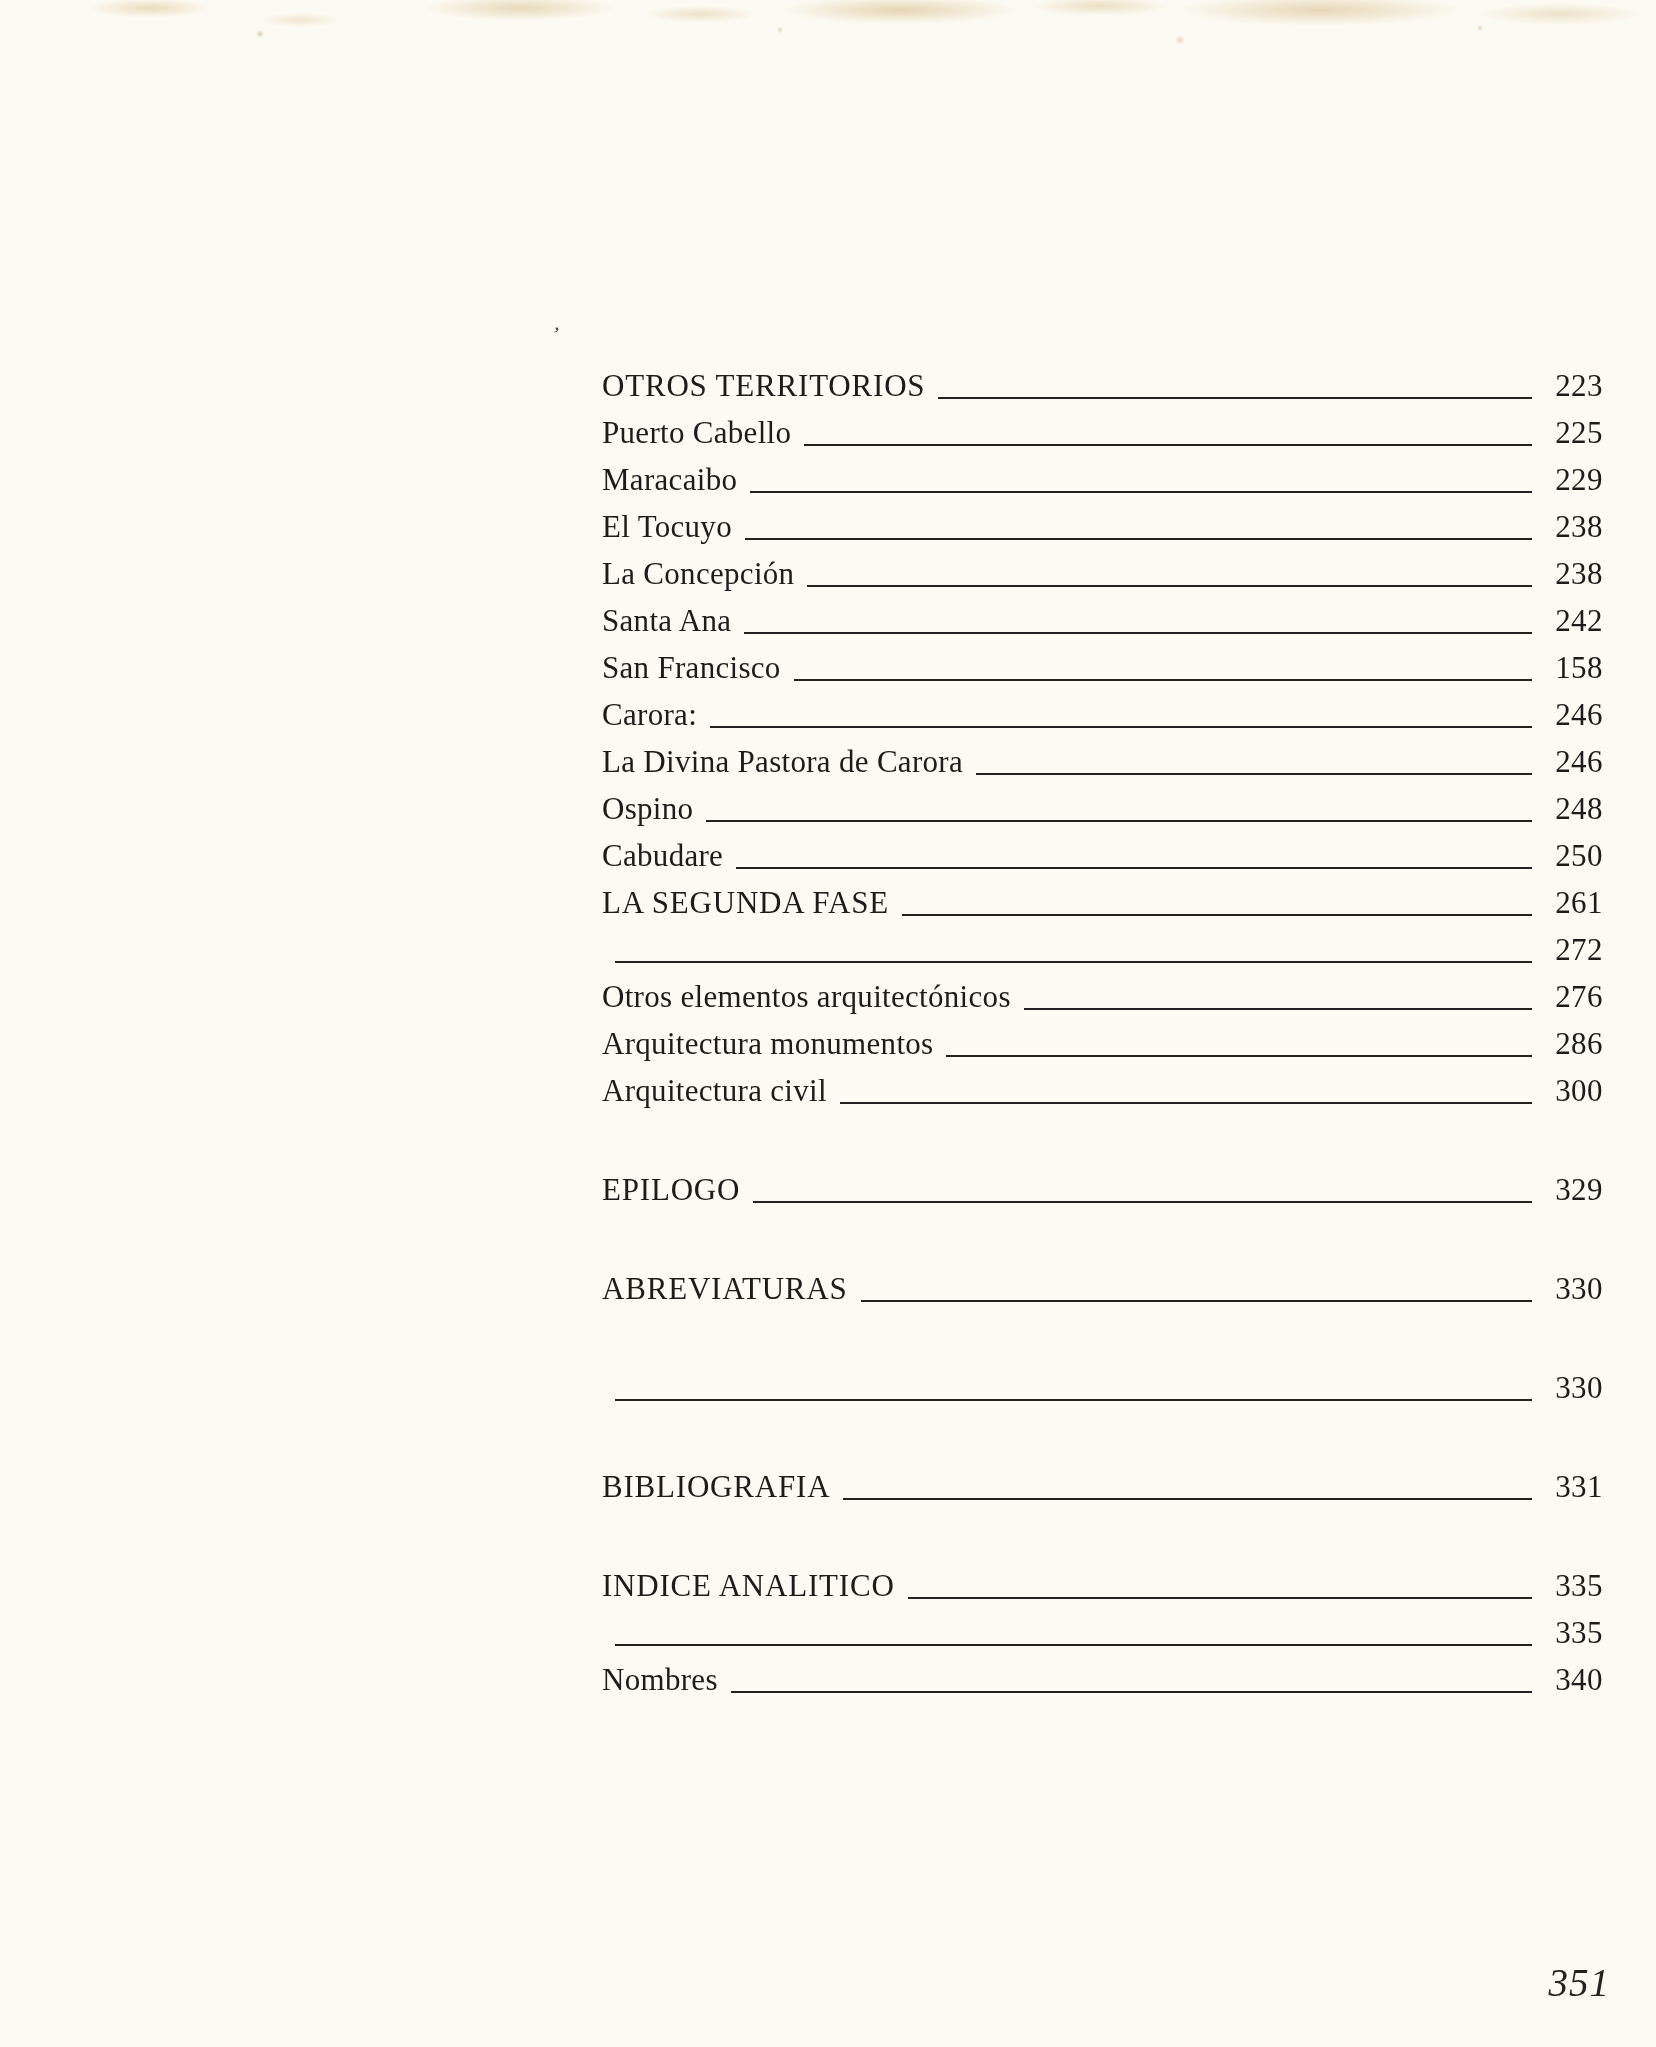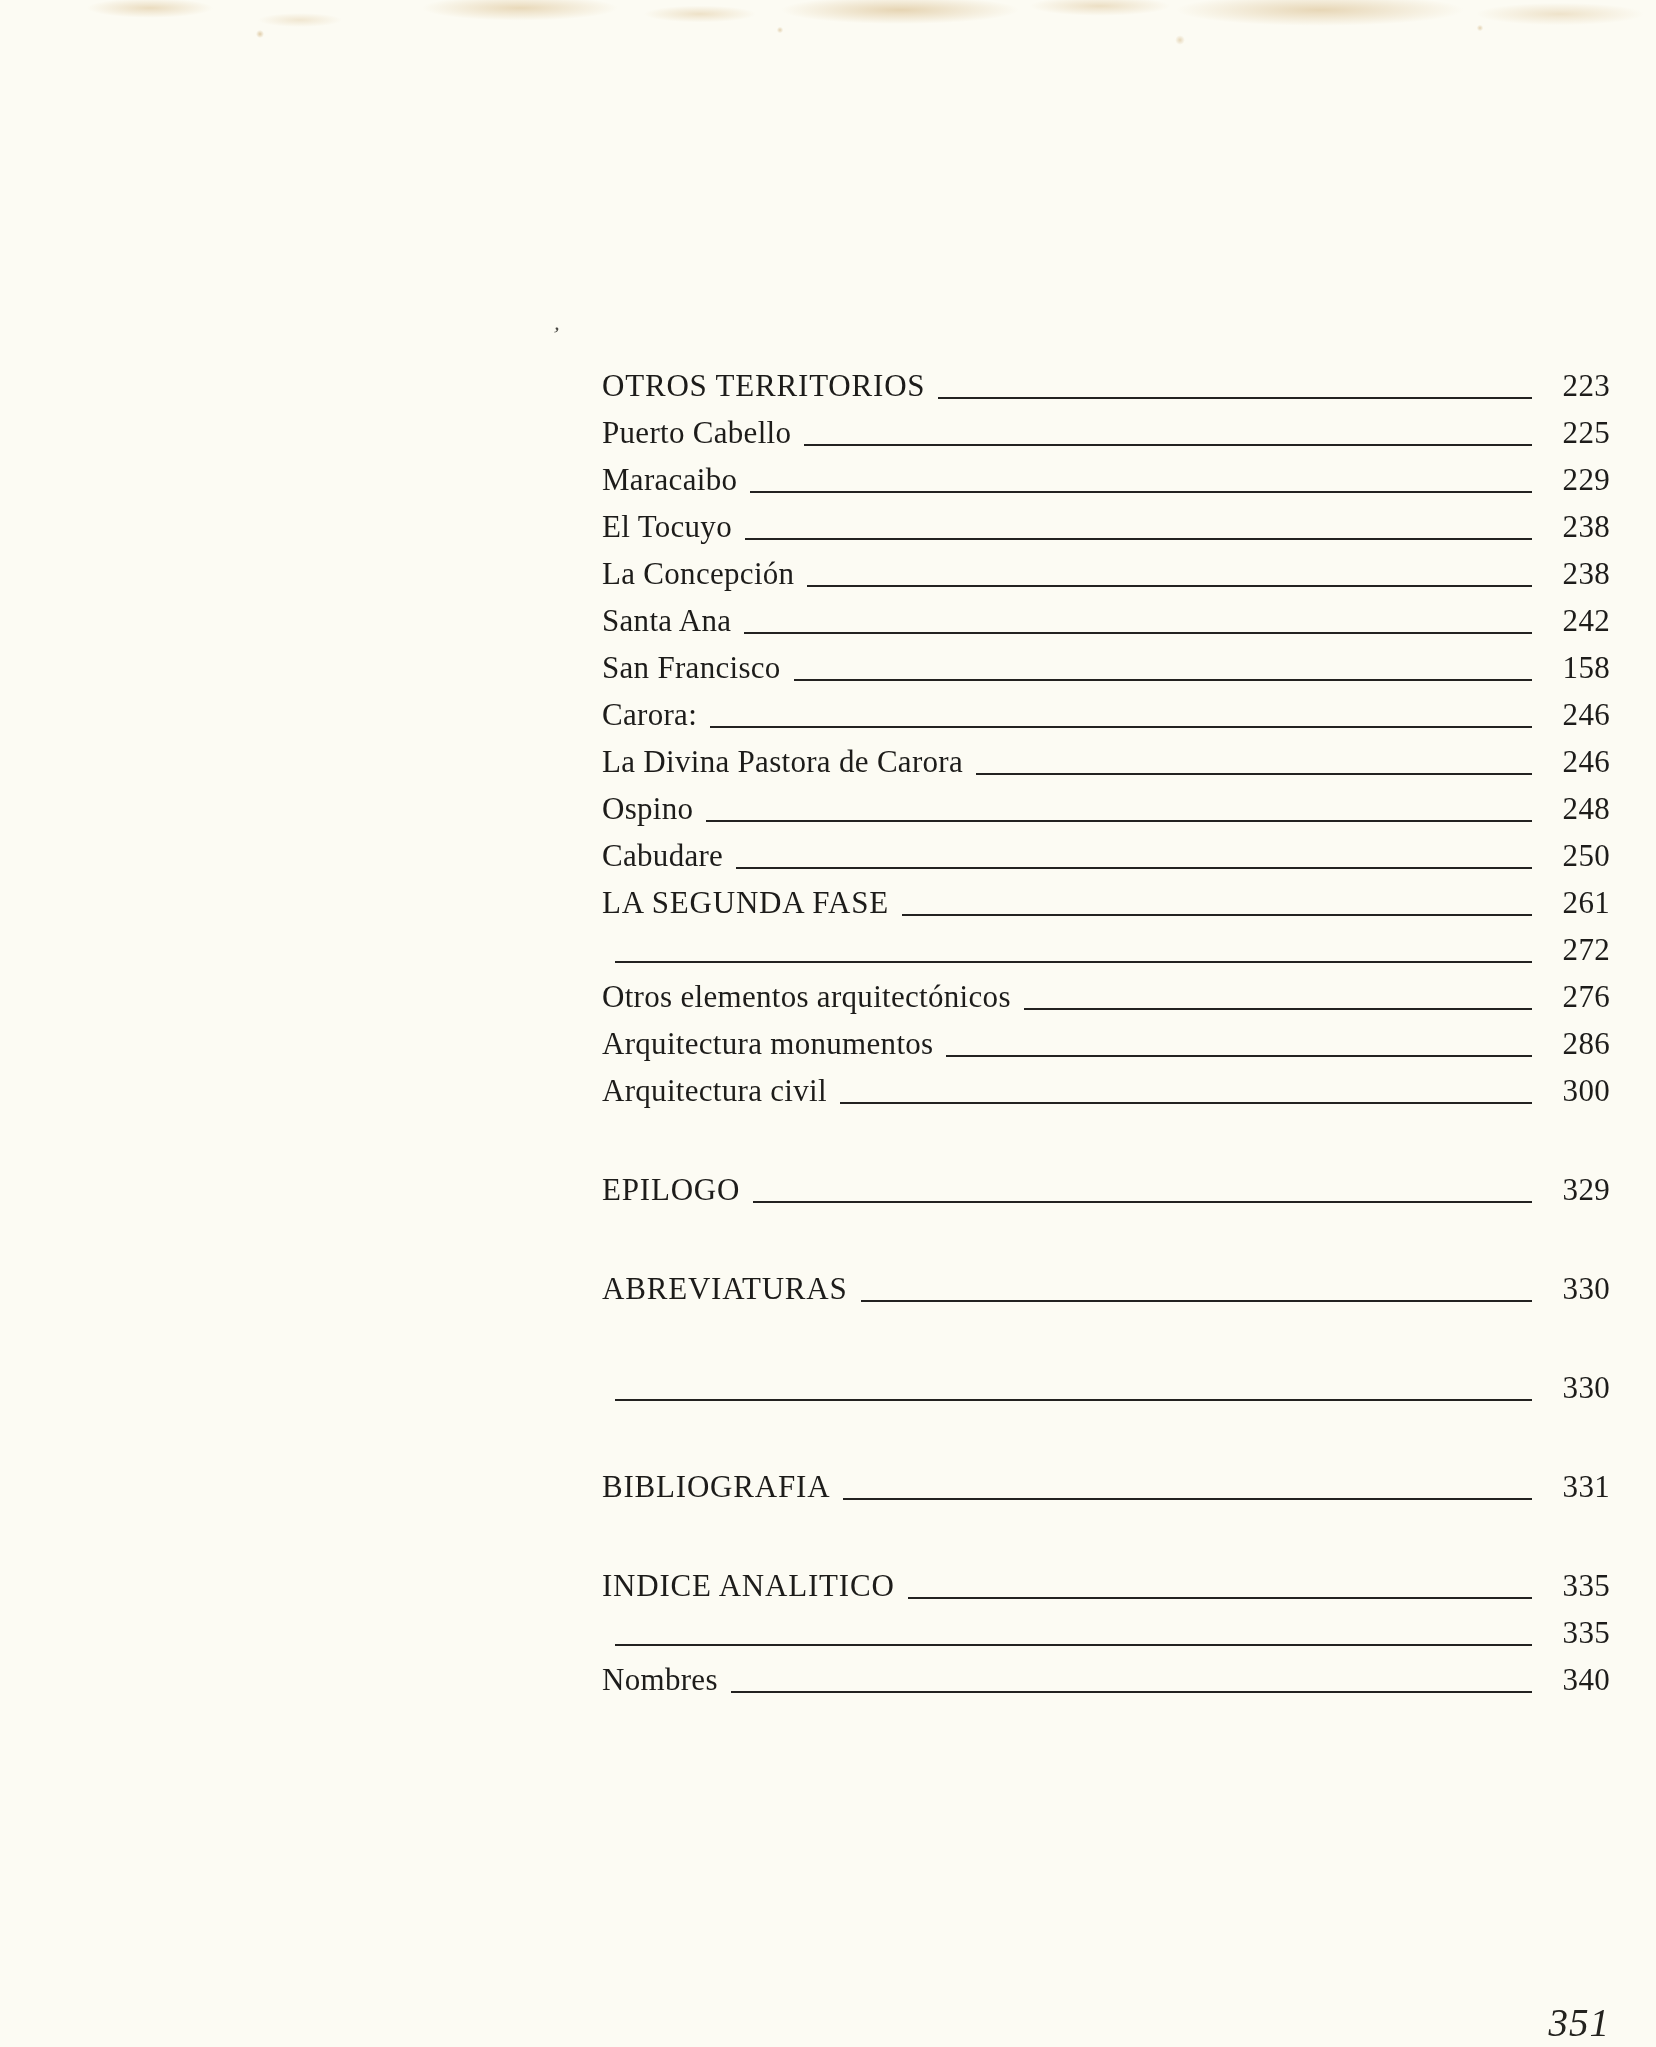--- a/index.html
+++ b/index.html
@@ -49,30 +49,30 @@
     letter-spacing:.3px;
   }
   .row .label{white-space:nowrap;}
   .row .leader{
     flex:1;
     align-self:flex-end;
     margin:0 16px 10px 13px;
     border-bottom:2.5px solid #232220;
   }
   .row .pageno{
-    flex:none;width:62px;text-align:right;
+    flex:none;width:62px;text-align:center;
     font-variant-numeric:lining-nums;
   }
   .row.caps .label{letter-spacing:.8px;text-align:center;}
   .gap-md{margin-top:52px;}
   .gap-lg{margin-top:52px;}
   .gap-xl{}
   .folio{
     position:absolute;
-    top:2000px;right:46px;
+    top:1960px;right:46px;
     font-size:39px;
     font-style:italic;
     color:#24231f;
     letter-spacing:1px;
   }
 </style>
 </head>
 <body>
 
 <div class="page">

